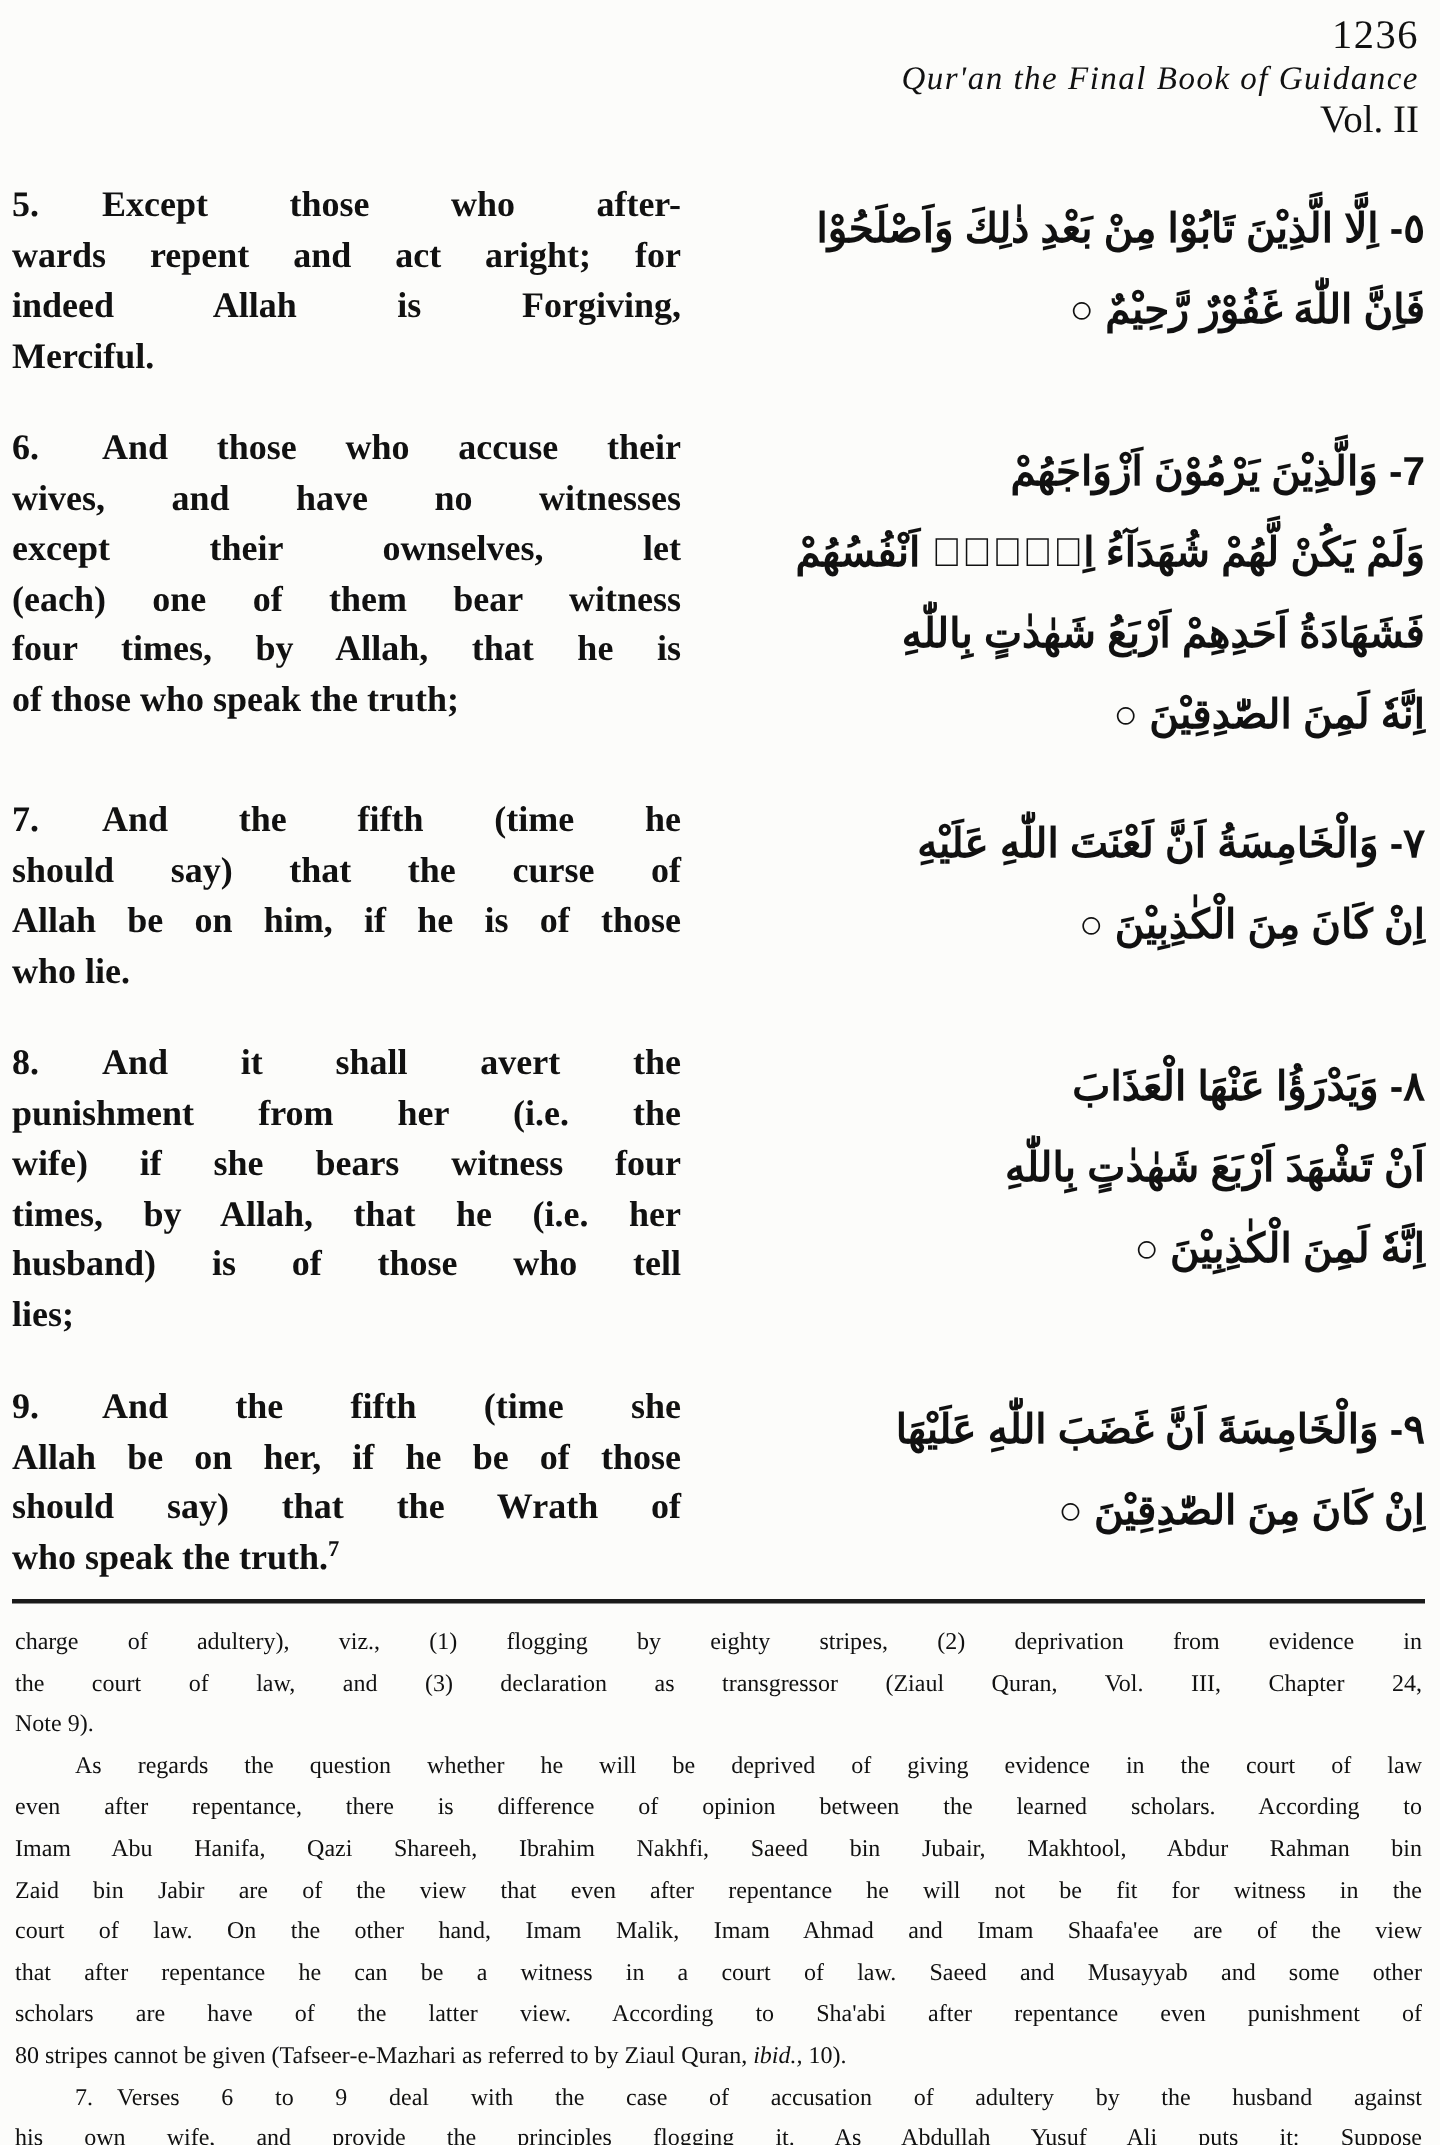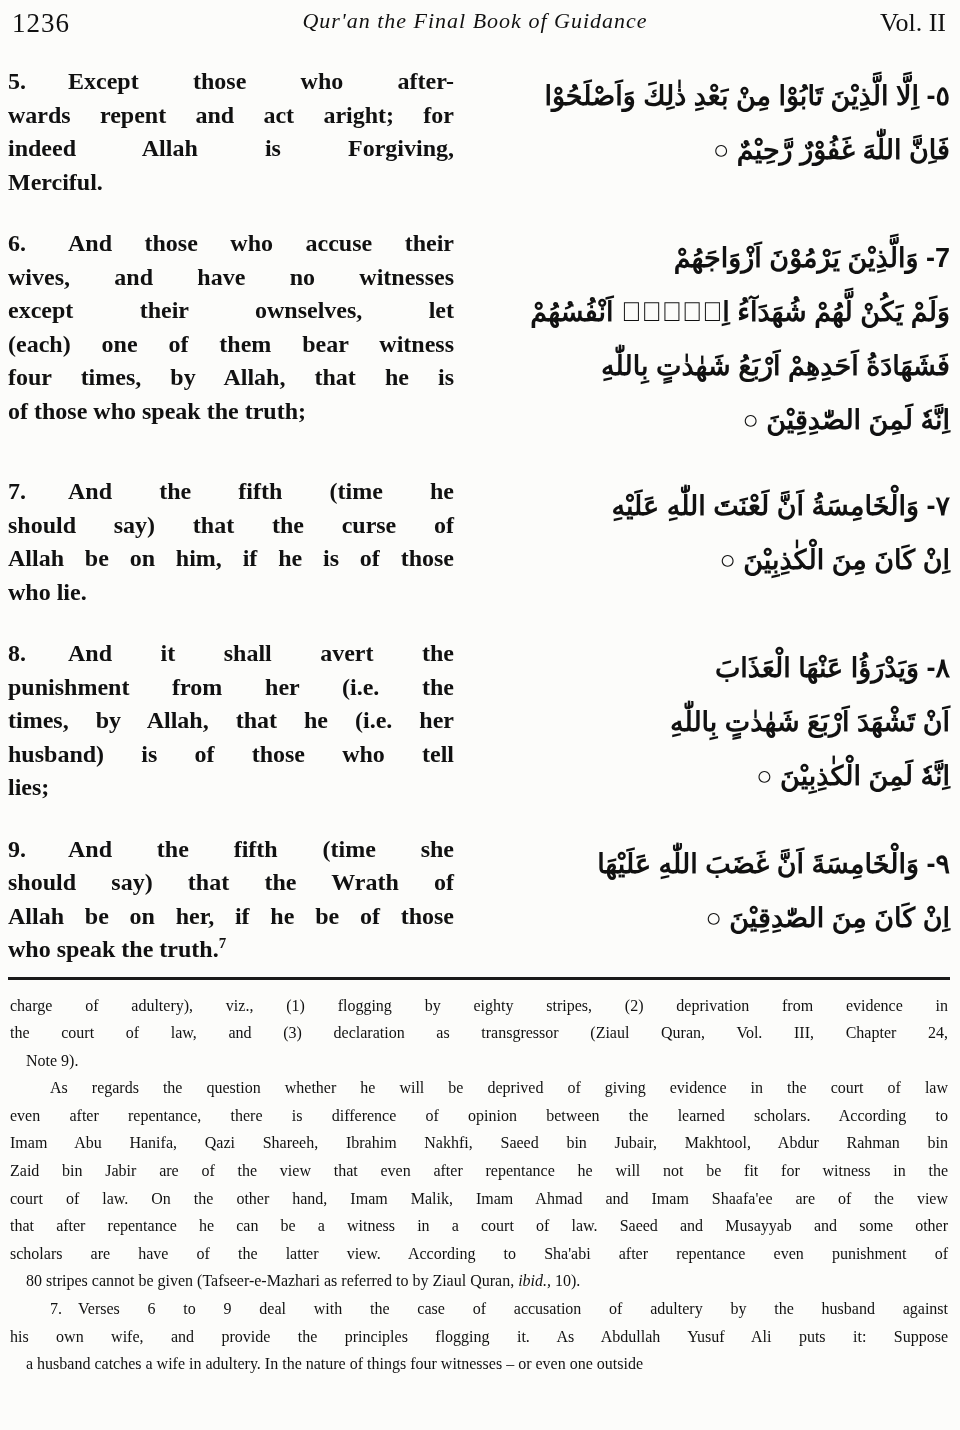--- a/index.html
+++ b/index.html
@@ -6,21 +6,21 @@
   body {
     width: 960px; height: 1430px;
     background: #fcfcfa;
     color: #111;
     font-family: "Liberation Serif", serif;
     overflow: hidden;
   }
   .page { padding: 8px 10px 0 8px; box-sizing: border-box; }
 
   
-  .hdr { display: flex; justify-content: space-between; align-items: flex-start; padding: 0 4px; }
+  .hdr { display: flex; justify-content: space-between; align-items: flex-end; padding: 0 4px; flex-direction: column; }
   .hdr-num { font-size: 27px; letter-spacing: 1px; }
   .hdr-title { font-style: italic; font-size: 22px; letter-spacing: 1px; }
   .hdr-vol { font-size: 26px; }
 
   
   .verses { margin-top: 26px; }
   .vrow { display: flex; justify-content: space-between; margin-bottom: 28px; }
   .vrow:last-child { margin-bottom: 0; }
   .eng { width: 446px; font-weight: bold; font-size: 24px; }
   .eng-line { line-height: 33.5px; text-align: justify; text-align-last: justify; }
@@ -30,21 +30,21 @@
   .arb {
     width: 472px; direction: rtl; padding-top: 4px;
     font-family: Liberation Sans, sans-serif; font-weight: bold; font-size: 27px;
   }
   .arb-line { line-height: 54px; text-align: right; white-space: nowrap; }
 
   
   .divider { border: none; border-top: 3px solid #1a1a1a; margin: 10px 0 12px 0; }
   .fnotes { font-size: 16px; padding: 0 2px; }
   .fn-line { line-height: 27.6px; text-align: justify; text-align-last: justify; }
-  .fn-line.last { text-align-last: left; margin-left: 16px; }
+  .fn-line.last { text-align-last: left; }
   .fn-line.indent { text-indent: 40px; }
 </style>
 </head>
 <body>
 
 <div class="page">
 
   <div class="hdr">
     <span class="hdr-num">1236</span>
     <span class="hdr-title">Qur'an the Final Book of Guidance</span>
@@ -89,35 +89,36 @@
         </div>
         <div class="arb" dir="rtl">
           <div class="arb-line">٧- وَالْخَامِسَةُ اَنَّ لَعْنَتَ اللّٰهِ عَلَيْهِ</div>
           <div class="arb-line">اِنْ كَانَ مِنَ الْكٰذِبِيْنَ ○</div>
         </div>
       </div>
       <div class="vrow">
         <div class="eng">
           <div class="eng-line"><span class="vnum">8.</span>And it shall avert the</div>
           <div class="eng-line">punishment from her (i.e. the</div>
+          <div class="eng-line">wife) if she bears witness four</div>
           <div class="eng-line">times, by Allah, that he (i.e. her</div>
           <div class="eng-line">husband) is of those who tell</div>
           <div class="eng-line last">lies;</div>
         </div>
         <div class="arb" dir="rtl">
           <div class="arb-line">٨- وَيَدْرَؤُا عَنْهَا الْعَذَابَ</div>
           <div class="arb-line">اَنْ تَشْهَدَ اَرْبَعَ شَهٰدٰتٍ بِاللّٰهِ</div>
           <div class="arb-line">اِنَّهٗ لَمِنَ الْكٰذِبِيْنَ ○</div>
         </div>
       </div>
       <div class="vrow">
         <div class="eng">
           <div class="eng-line"><span class="vnum">9.</span>And the fifth (time she</div>
+          <div class="eng-line">Allah be on her, if he be of those</div>
           <div class="eng-line">should say) that the Wrath of</div>
-          <div class="eng-line">Allah be on her, if he be of those</div>
           <div class="eng-line last">who speak the truth.<sup class="fnref">7</sup></div>
         </div>
         <div class="arb" dir="rtl">
           <div class="arb-line">٩- وَالْخَامِسَةَ اَنَّ غَضَبَ اللّٰهِ عَلَيْهَا</div>
           <div class="arb-line">اِنْ كَانَ مِنَ الصّٰدِقِيْنَ ○</div>
         </div>
       </div>
     </div>
 
   <hr class="divider">

